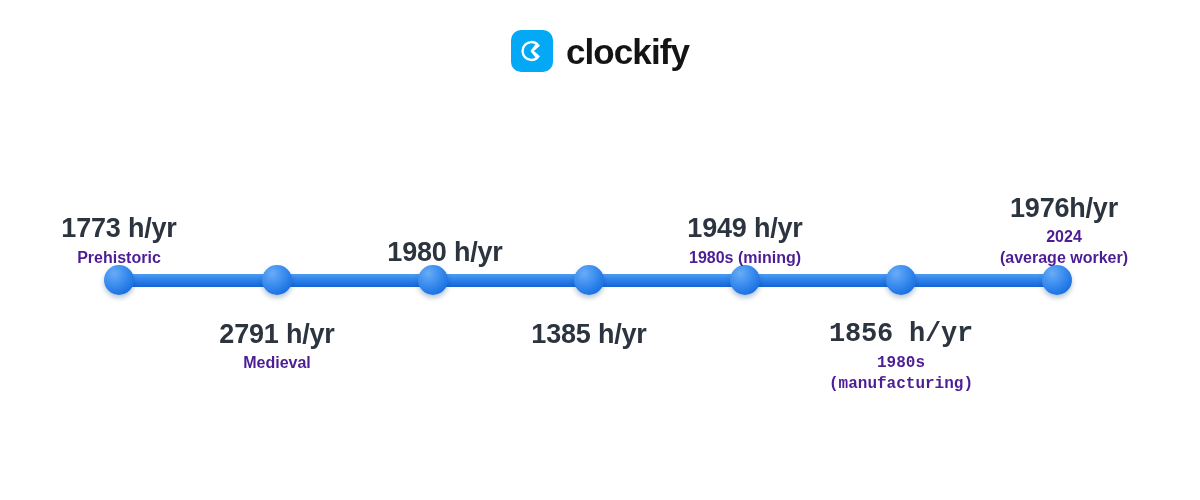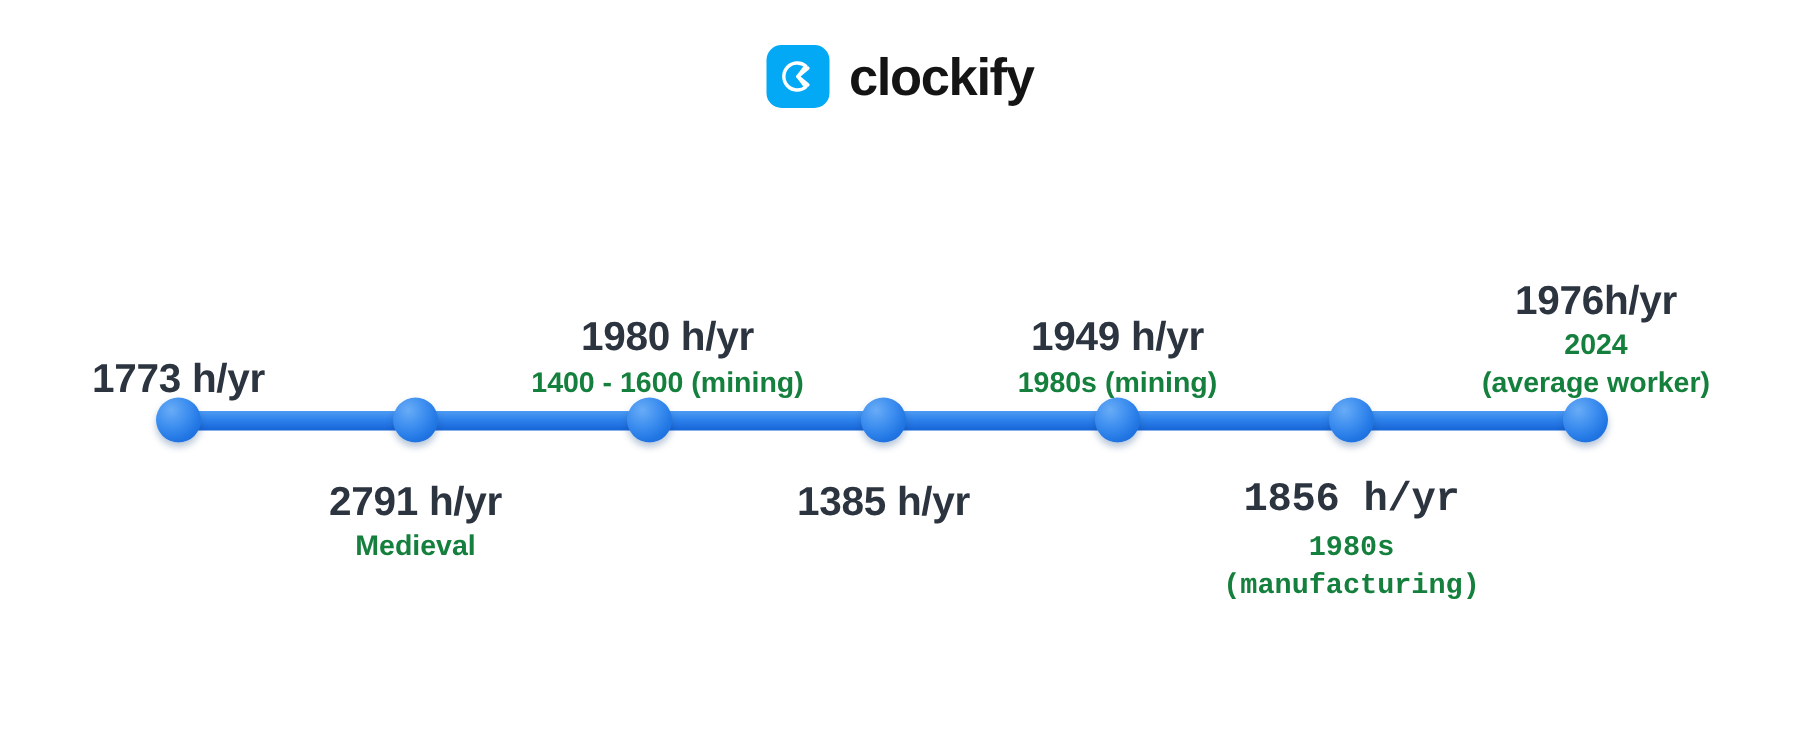--- a/index.html
+++ b/index.html
@@ -87,23 +87,23 @@
     transform: translateX(-50%);
   }
   .label .value {
     font-size: 27px;
     font-weight: bold;
     color: #2B343F;
     line-height: 1.2;
     letter-spacing: -0.2px;
   }
   .label .caption {
-    font-size: 19px;
+    font-size: 16px;
     font-weight: bold;
-    color: #15803d;
+    color: #4c1d95;
     line-height: 1.28;
     margin-top: 3px;
   }
   .label .caption .cap-line { display: block; }
   .label.above { bottom: 232px; }
   .label.below { top: 318px; }
 </style>
 </head>
 <body>
 
@@ -126,27 +126,27 @@
     <div class="node" style="left:119px; top:280px;"></div>
     <div class="node" style="left:277px; top:280px;"></div>
     <div class="node" style="left:433px; top:280px;"></div>
     <div class="node" style="left:589px; top:280px;"></div>
     <div class="node" style="left:745px; top:280px;"></div>
     <div class="node" style="left:901px; top:280px;"></div>
     <div class="node" style="left:1057px; top:280px;"></div>
 
     <div class="label above" style="left:119px;">
       <div class="value">1773 h/yr</div>
+      <div class="caption">
+        <span class="cap-line">Prehistoric</span>
+      </div>
     </div>
 
     <div class="label above" style="left:445px;">
       <div class="value">1980 h/yr</div>
-      <div class="caption">
-        <span class="cap-line">1400 - 1600 (mining)</span>
-      </div>
     </div>
 
     <div class="label above" style="left:745px;">
       <div class="value">1949 h/yr</div>
       <div class="caption">
         <span class="cap-line">1980s (mining)</span>
       </div>
     </div>
 
     <div class="label above" style="left:1064px;">

